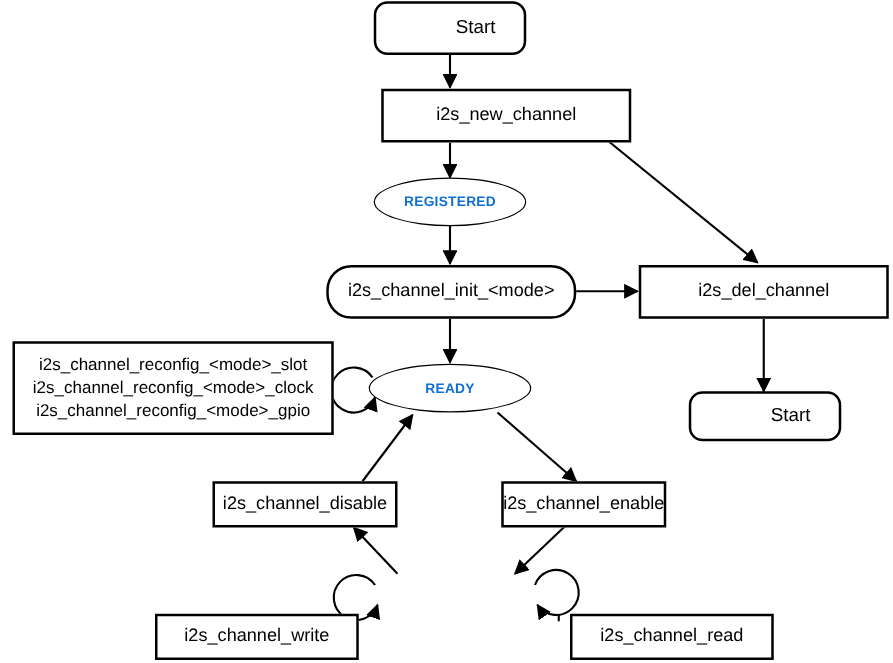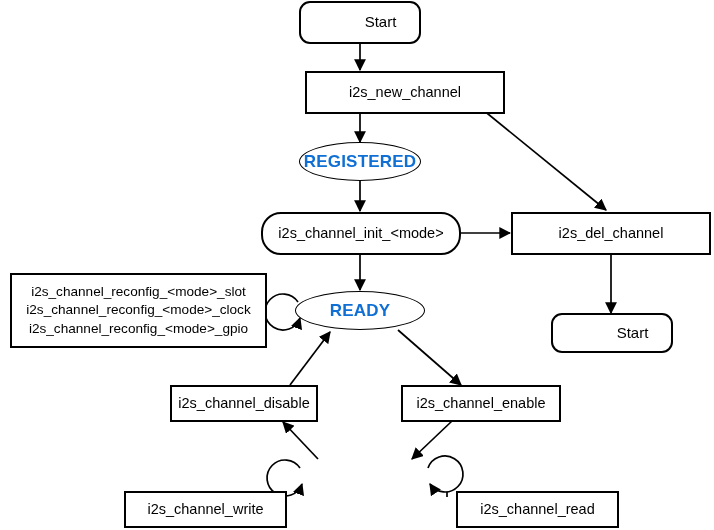--- a/index.html
+++ b/index.html
@@ -63,21 +63,21 @@
     box-sizing: border-box;
     display: flex;
     align-items: center;
     justify-content: center;
     text-align: center;
     background: #ffffff;
     border: 1.6px solid #000000;
     border-radius: 50%;
     color: #0f6fd4;
     font-weight: bold;
-    font-size: 17px;
+    font-size: 11px;
     letter-spacing: 0.2px;
     z-index: 3;
   }
 </style>
 </head>
 <body>
 
 <div id="canvas">
 
   <svg id="edges" viewBox="0 0 714 530" width="714" height="530">
@@ -159,21 +159,21 @@
   </div>
 
   <div class="state" style="left:295px; top:291px; width:130px; height:39px;">
     <span>READY</span>
   </div>
 
   <div class="node process" style="left:170px; top:385px; width:148px; height:37px;">
     <span>i2s_channel_disable</span>
   </div>
 
-  <div class="node process" style="left:401px; top:385px; width:160px; height:37px;">
+  <div class="node process" style="left:401px; top:385px; width:132px; height:37px;">
     <span>i2s_channel_enable</span>
   </div>
 
 
   <div class="node process" style="left:124px; top:491px; width:163px; height:37px;">
     <span>i2s_channel_write</span>
   </div>
 
   <div class="node process" style="left:456px; top:491px; width:163px; height:37px;">
     <span>i2s_channel_read</span>

